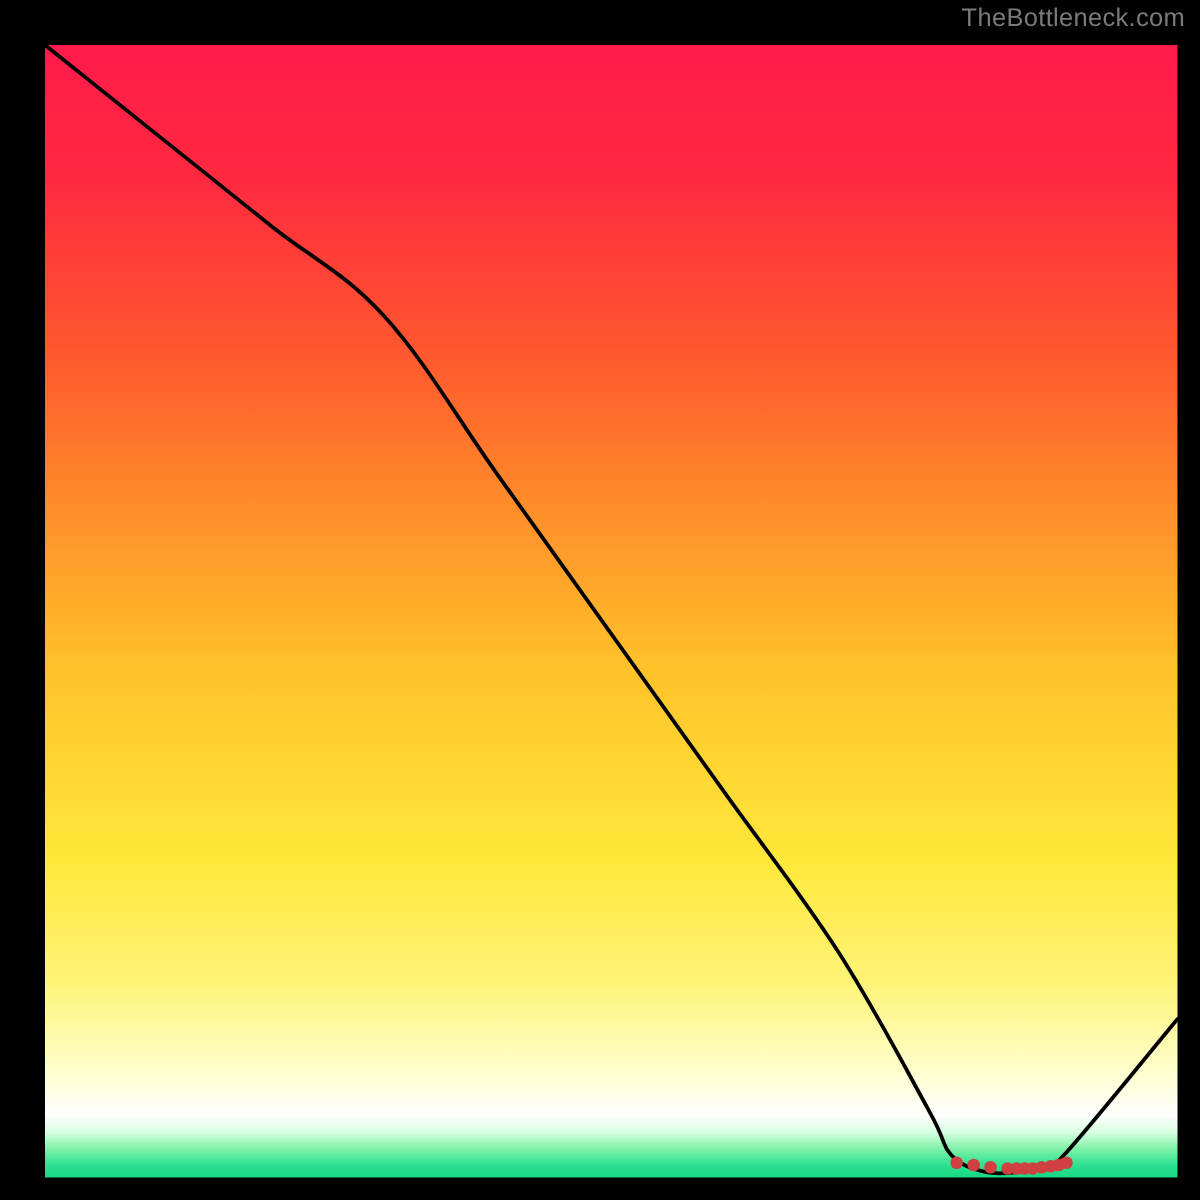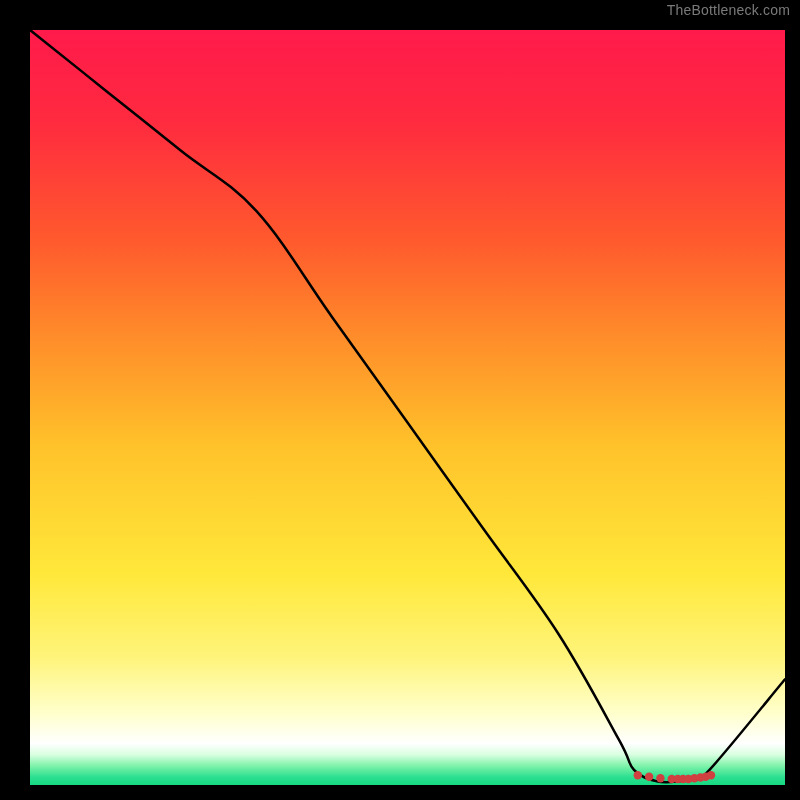--- a/index.html
+++ b/index.html
@@ -15,21 +15,21 @@
     position: relative;
     width: 800px;
     height: 800px;
     background: #000;
   }
   .attribution {
     position: absolute;
     top: 2px;
     right: 10px;
     color: #7a7a7a;
-    font-size: 14px;
+    font-size: 17px;
     font-weight: 400;
     letter-spacing: 0.2px;
   }
   svg {
     position: absolute;
     top: 0;
     left: 0;
   }
 </style>
 </head>

